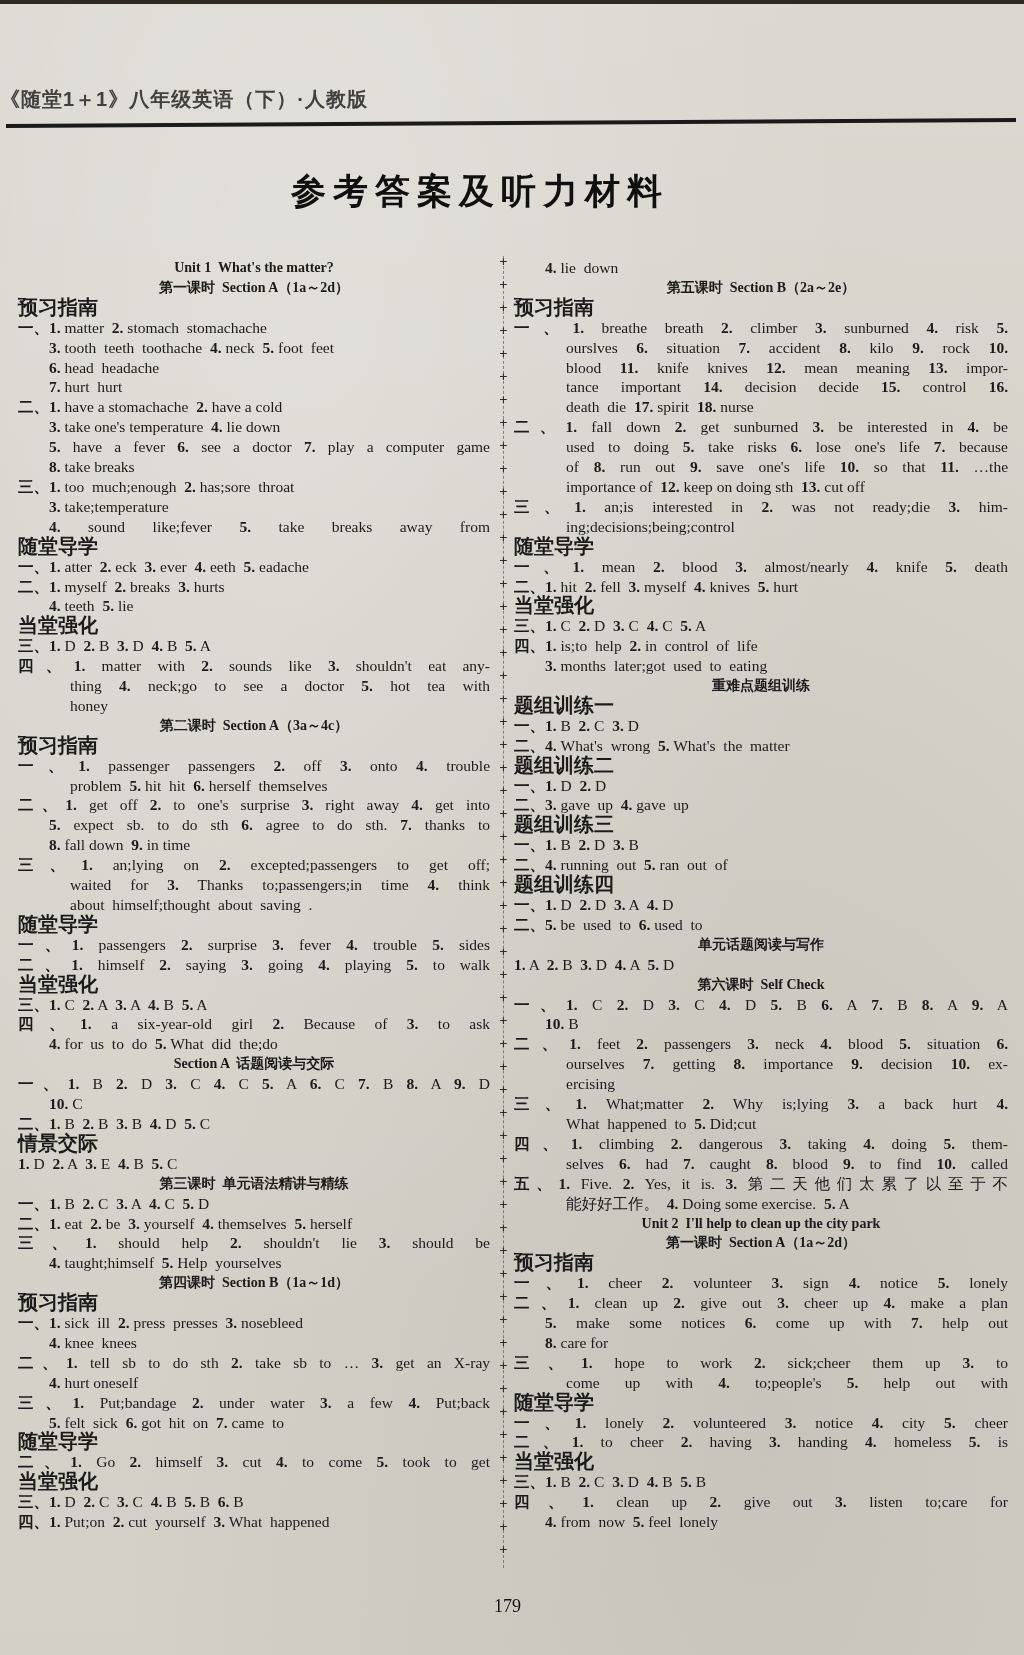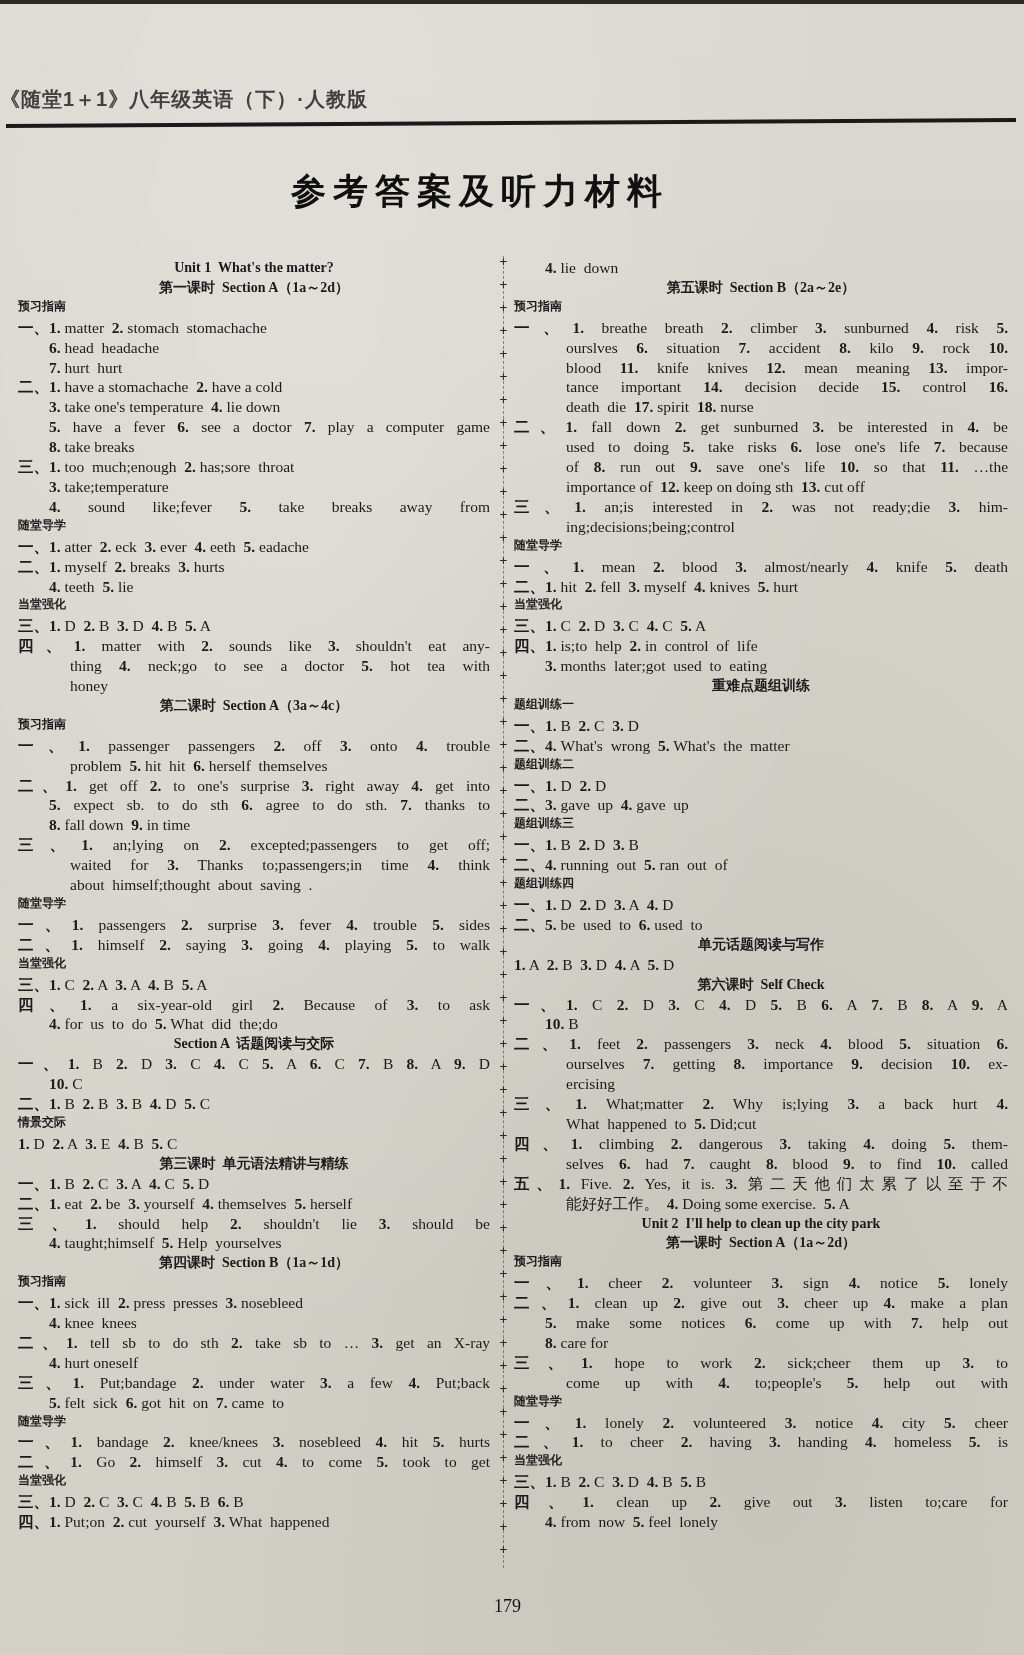--- a/index.html
+++ b/index.html
@@ -23,21 +23,21 @@
   .main-title{position:absolute;top:168px;left:0;width:960px;text-align:center;
     font-weight:bold;font-size:35px;letter-spacing:7px;color:#101010;}
   .col{position:absolute;top:258px;}
   .col-left{left:18px;width:472px;}
   .col-right{left:514px;width:494px;}
   .line{font-size:15.5px;line-height:19.9px;white-space:pre-wrap;}
   .line.j{white-space:normal;text-align:justify;text-align-last:justify;}
   .line.i1{padding-left:31px;}
   .line.i2{padding-left:52px;}
   .line.hc{text-align:center;text-align-last:center;font-weight:bold;font-size:14px;padding-left:0;}
-  .line.lb{font-family:Liberation Mono, monospace;font-weight:bold;font-size:12px;}
+  .line.lb{font-family:Liberation Sans, sans-serif;font-weight:bold;font-size:20px;}
   .line b{font-weight:700;}
   .divider-rule{position:absolute;left:503px;top:256px;height:1312px;width:0;
     border-left:1px dashed rgba(60,58,52,0.55);}
   .divider{position:absolute;left:496px;top:250px;width:15px;text-align:center;
     white-space:pre;font-size:13px;line-height:23px;color:#2c2a26;
     font-family:"DejaVu Sans Mono","Liberation Mono",monospace;}
   .page-number{position:absolute;left:494px;top:1596px;font-size:18px;color:#141414;}
 </style>
 </head>
 <body>
@@ -106,20 +106,21 @@
 +
 +
 +
 +</div>
 
 <div class="col col-left">
     <div class="line hc">Unit 1  What's the matter?</div>
     <div class="line hc">第一课时  Section A（1a～2d）</div>
     <div class="line lb">预习指南</div>
     <div class="line"><b>一、</b><b>1.</b> matter  <b>2.</b> stomach  stomachache</div>
+    <div class="line i1"><b>3.</b> tooth  teeth  toothache  <b>4.</b> neck  <b>5.</b> foot  feet</div>
     <div class="line i1"><b>6.</b> head  headache</div>
     <div class="line i1"><b>7.</b> hurt  hurt</div>
     <div class="line"><b>二、</b><b>1.</b> have a stomachache  <b>2.</b> have a cold</div>
     <div class="line i1"><b>3.</b> take one's temperature  <b>4.</b> lie down</div>
     <div class="line i1 j"><b>5.</b> have a fever <b>6.</b> see a doctor <b>7.</b> play a computer game</div>
     <div class="line i1"><b>8.</b> take breaks</div>
     <div class="line"><b>三、</b><b>1.</b> too  much;enough  <b>2.</b> has;sore  throat</div>
     <div class="line i1"><b>3.</b> take;temperature</div>
     <div class="line i1 j"><b>4.</b> sound like;fever <b>5.</b> take breaks away from</div>
     <div class="line lb">随堂导学</div>
@@ -161,21 +162,20 @@
     <div class="line i1"><b>4.</b> taught;himself  <b>5.</b> Help  yourselves</div>
     <div class="line hc">第四课时  Section B（1a～1d）</div>
     <div class="line lb">预习指南</div>
     <div class="line"><b>一、</b><b>1.</b> sick  ill  <b>2.</b> press  presses  <b>3.</b> nosebleed</div>
     <div class="line i1"><b>4.</b> knee  knees</div>
     <div class="line j"><b>二、</b><b>1.</b> tell sb to do sth <b>2.</b> take sb to … <b>3.</b> get an X-ray</div>
     <div class="line i1"><b>4.</b> hurt oneself</div>
     <div class="line j"><b>三、</b><b>1.</b> Put;bandage <b>2.</b> under water <b>3.</b> a few <b>4.</b> Put;back</div>
     <div class="line i1"><b>5.</b> felt  sick  <b>6.</b> got  hit  on  <b>7.</b> came  to</div>
     <div class="line lb">随堂导学</div>
-    <div class="line j"><b>一、</b><b>1.</b> bandage <b>2.</b> knee/knees <b>3.</b> nosebleed <b>4.</b> hit <b>5.</b> hurts</div>
     <div class="line j"><b>二、</b><b>1.</b> Go <b>2.</b> himself <b>3.</b> cut <b>4.</b> to come <b>5.</b> took to get</div>
     <div class="line lb">当堂强化</div>
     <div class="line"><b>三、</b><b>1.</b> D  <b>2.</b> C  <b>3.</b> C  <b>4.</b> B  <b>5.</b> B  <b>6.</b> B</div>
     <div class="line"><b>四、</b><b>1.</b> Put;on  <b>2.</b> cut  yourself  <b>3.</b> What  happened</div>
   </div>
 <div class="col col-right">
     <div class="line i1"><b>4.</b> lie  down</div>
     <div class="line hc">第五课时  Section B（2a～2e）</div>
     <div class="line lb">预习指南</div>
     <div class="line j"><b>一、</b><b>1.</b> breathe breath <b>2.</b> climber <b>3.</b> sunburned <b>4.</b> risk <b>5.</b></div>

